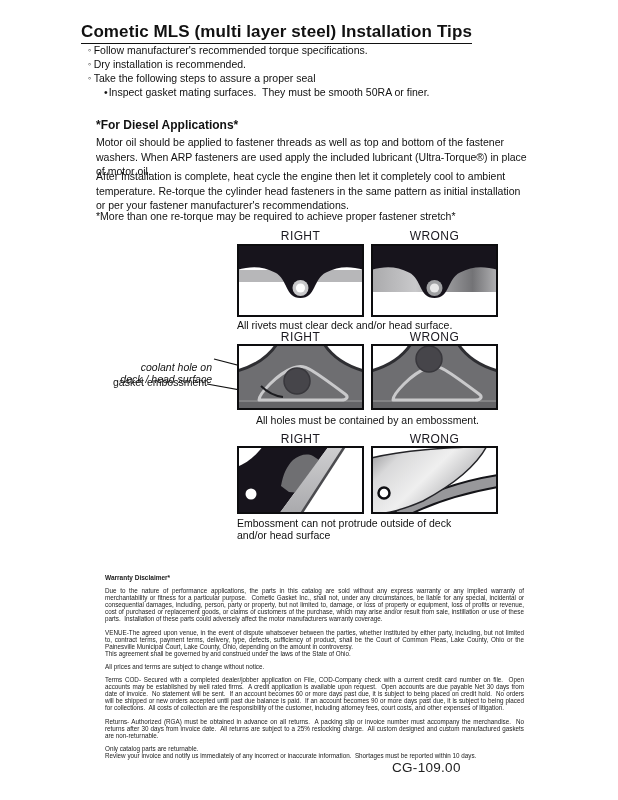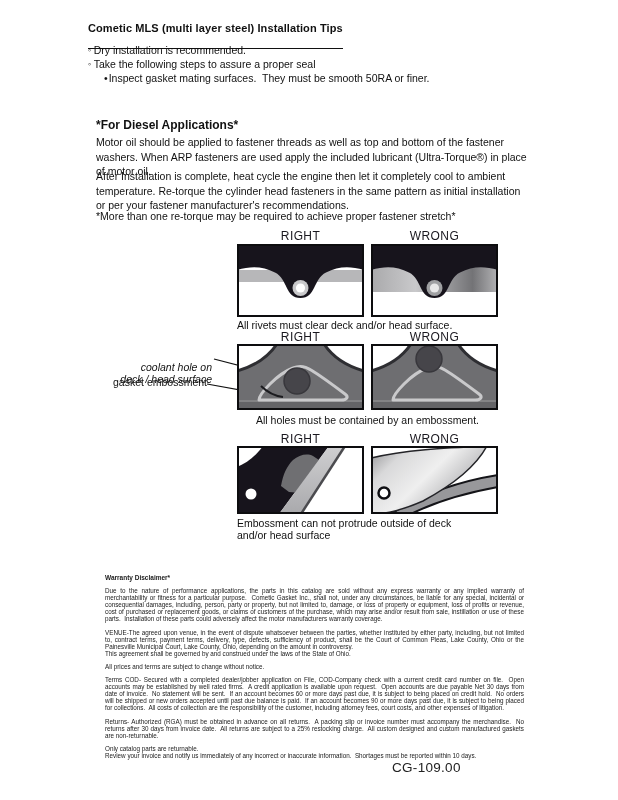--- a/index.html
+++ b/index.html
@@ -1,19 +1,19 @@
 <!DOCTYPE html>
 <html><head>
 <meta charset="utf-8">
 <style>
   html,body{margin:0;padding:0;background:#ffffff;}
   .page{position:relative;width:618px;height:800px;background:#ffffff;overflow:hidden;
         font-family:"Liberation Sans", sans-serif;color:#111;}
-  .title{position:absolute;left:88px;top:22px;font-size:11px;font-weight:bold;
-         border-bottom:1.6px solid #111;padding-bottom:14px;letter-spacing:.1px;}
+  .title{position:absolute;left:81px;top:22px;font-size:17px;font-weight:bold;
+         border-bottom:1.6px solid #111;padding-bottom:1px;letter-spacing:.1px;}
   .bullets{position:absolute;left:88px;top:44px;font-size:10.5px;line-height:13px;width:470px;}
   .b-item{white-space:pre-wrap;}
   .b-item::before{content:"\25E6\00a0";font-size:9px;position:relative;top:-1px;}
   .sb-item{margin-left:16px;white-space:pre-wrap;}
   .sb-item::before{content:"\2022";margin-right:1px;}
   .diesel-h{position:absolute;left:96px;top:118px;font-size:12px;font-weight:bold;}
   .para{position:absolute;left:96px;width:436px;font-size:10.5px;line-height:14.5px;white-space:pre-wrap;}
   .p1{top:135px;} .p2{top:169px;} .note{top:209px;}
   .dg-labels{position:absolute;left:237px;width:261px;display:flex;gap:7px;}
   .dg-labels span{width:127px;text-align:center;font-size:12px;letter-spacing:.4px;color:#19171e;}
@@ -35,20 +35,21 @@
   svg{display:block;}
 </style>
 </head>
 <body>
 
 <div class="page">
 
   <div class="title">Cometic MLS (multi layer steel) Installation Tips</div>
 
   <div class="bullets">
+    <div class="b-item">Follow manufacturer's recommended torque specifications.</div>
     <div class="b-item">Dry installation is recommended.</div>
     <div class="b-item">Take the following steps to assure a proper seal</div>
     <div class="sb-item">Inspect gasket mating surfaces.  They must be smooth 50RA or finer.</div>
   </div>
 
   <div class="diesel-h">*For Diesel Applications*</div>
   <div class="para p2">After Installation is complete, heat cycle the engine then let it completely cool to ambient temperature. Re-torque the cylinder head fasteners in the same pattern as initial installation or per your fastener manufacturer's recommendations.</div>
   <div class="para p1">Motor oil should be applied to fastener threads as well as top and bottom of the fastener washers. When ARP fasteners are used apply the included lubricant (Ultra-Torque®) in place of motor oil.</div>
   <div class="para note">*More than one re-torque may be required to achieve proper fastener stretch*</div>
 

